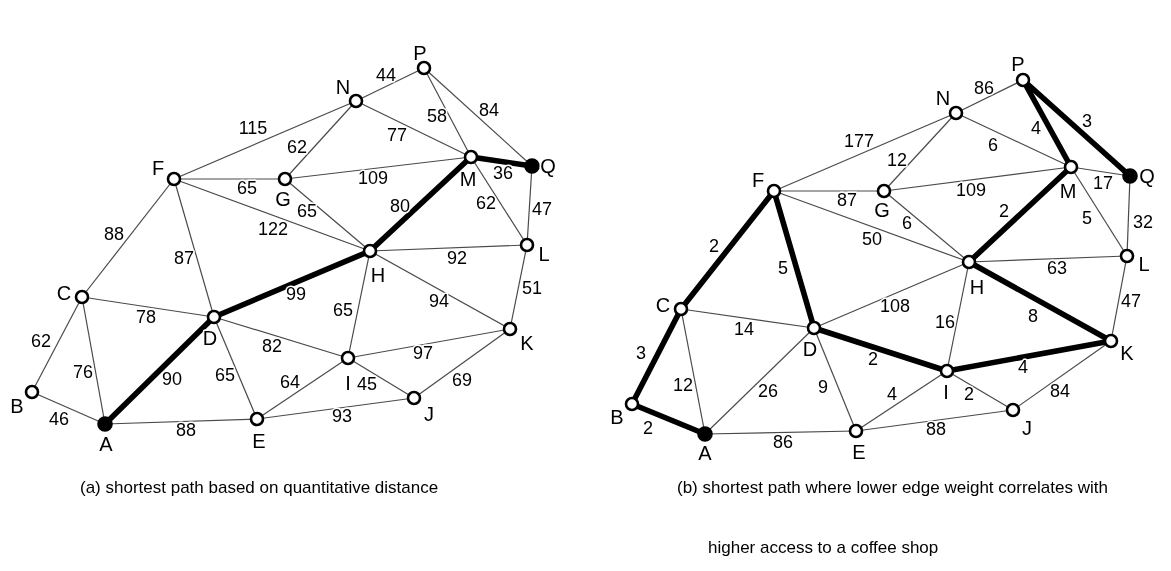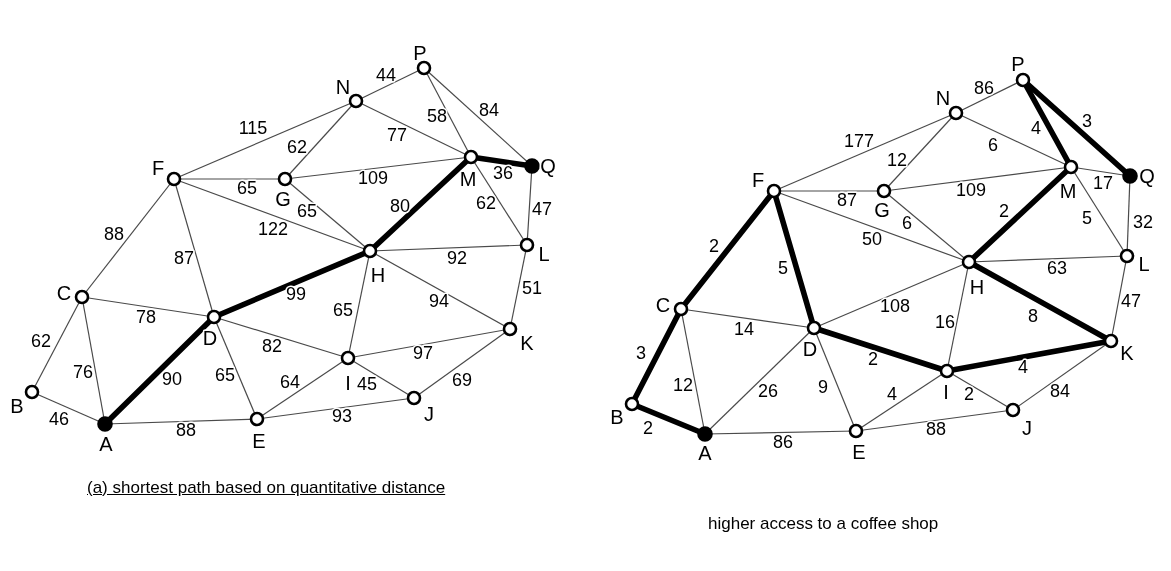--- a/index.html
+++ b/index.html
@@ -28,21 +28,21 @@
     text-anchor: middle; dominant-baseline: central;
     paint-order: stroke; stroke: #ffffff; stroke-width: 3px; stroke-linejoin: round;
   }
   .caption {
     position: absolute;
     font-size: 17px;
     line-height: 24px;
     color: #000000;
     white-space: nowrap;
   }
-  .caption-a { left: 87px; top: 476px; text-decoration: underline; }
+  .caption-a { left: 80px; top: 476px; }
   .caption-b { left: 677px; top: 476px; }
   .caption-b .hang { margin-left: 31px; margin-top: 36px; }
 </style>
 </head>
 <body>
 
 <div class="stage">
   <svg id="graph-svg" width="1171" height="571" viewBox="0 0 1171 571">
       <g>
         <line x1="356" y1="101" x2="424" y2="68" class="edge"></line>
@@ -246,15 +246,16 @@
         <text x="617" y="417" class="nlabel">B</text>
         <text x="1027" y="428" class="nlabel">J</text>
         <text x="705" y="453" class="nlabel">A</text>
         <text x="859" y="452" class="nlabel">E</text>
       </g>
     </svg>
 
   <div class="caption caption-a">(a) shortest path based on quantitative distance</div>
 
   <div class="caption caption-b">
+    <div>(b) shortest path where lower edge weight correlates with</div>
     <div class="hang">higher access to a coffee shop</div>
   </div>
 </div>
 
 </body></html>

